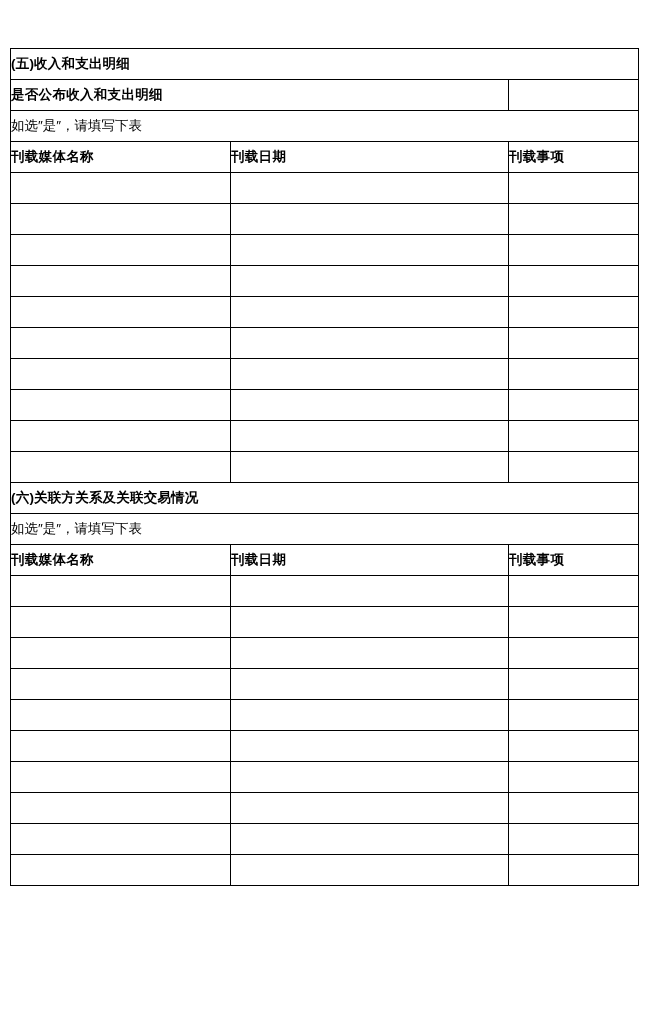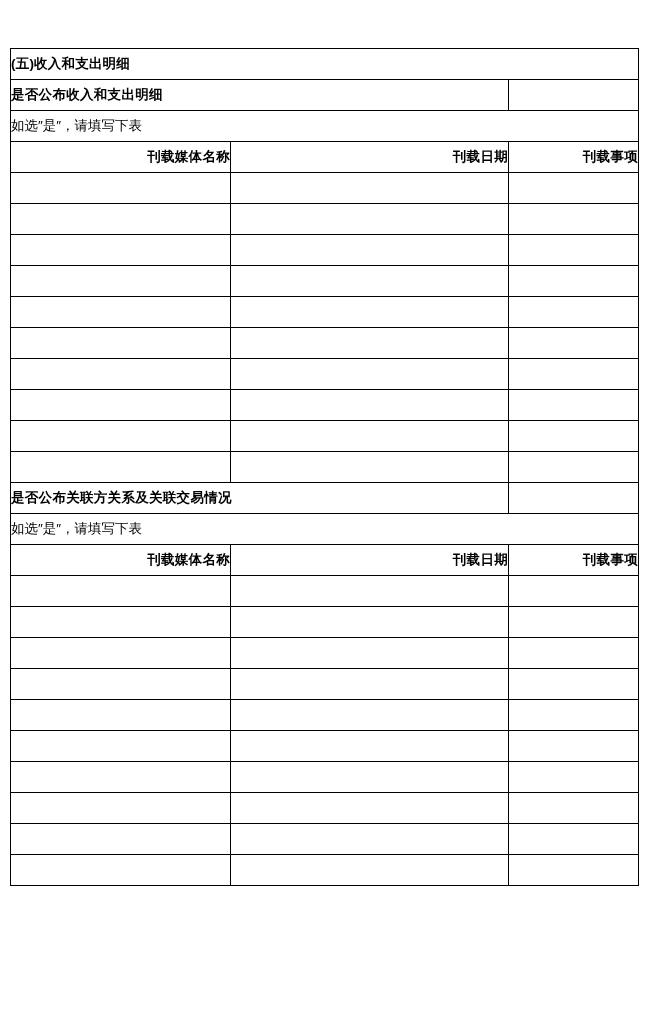--- a/index.html
+++ b/index.html
@@ -48,21 +48,21 @@
   }
   .q-label {
     font-size: 14px;
     font-weight: bold;
     letter-spacing: 0.3px;
   }
   .q-answer {
     text-align: center;
   }
   .col-head {
-    text-align: right;
+    text-align: left;
     font-size: 14px;
     font-weight: bold;
     letter-spacing: 0.3px;
   }
   .cell-empty {
     text-align: center;
     font-size: 13px;
   }
 </style>
 </head>
@@ -138,22 +138,21 @@
         <td class="cell-empty" colspan="2"></td>
         <td class="cell-empty"></td>
       </tr>
       <tr class="data-row">
         <td class="cell-empty"></td>
         <td class="cell-empty" colspan="2"></td>
         <td class="cell-empty"></td>
       </tr>
 
       <tr>
-        <td class="q-label" colspan="3">是否公布关联方关系及关联交易情况</td>
-        <td class="q-answer"></td>
+        <td class="section-title" colspan="4">(六)关联方关系及关联交易情况</td>
       </tr>
       <tr>
         <td class="note" colspan="4">如选″是″，请填写下表</td>
       </tr>
       <tr>
         <td class="col-head">刊载媒体名称</td>
         <td class="col-head" colspan="2">刊载日期</td>
         <td class="col-head">刊载事项</td>
       </tr>
       <tr class="data-row">

